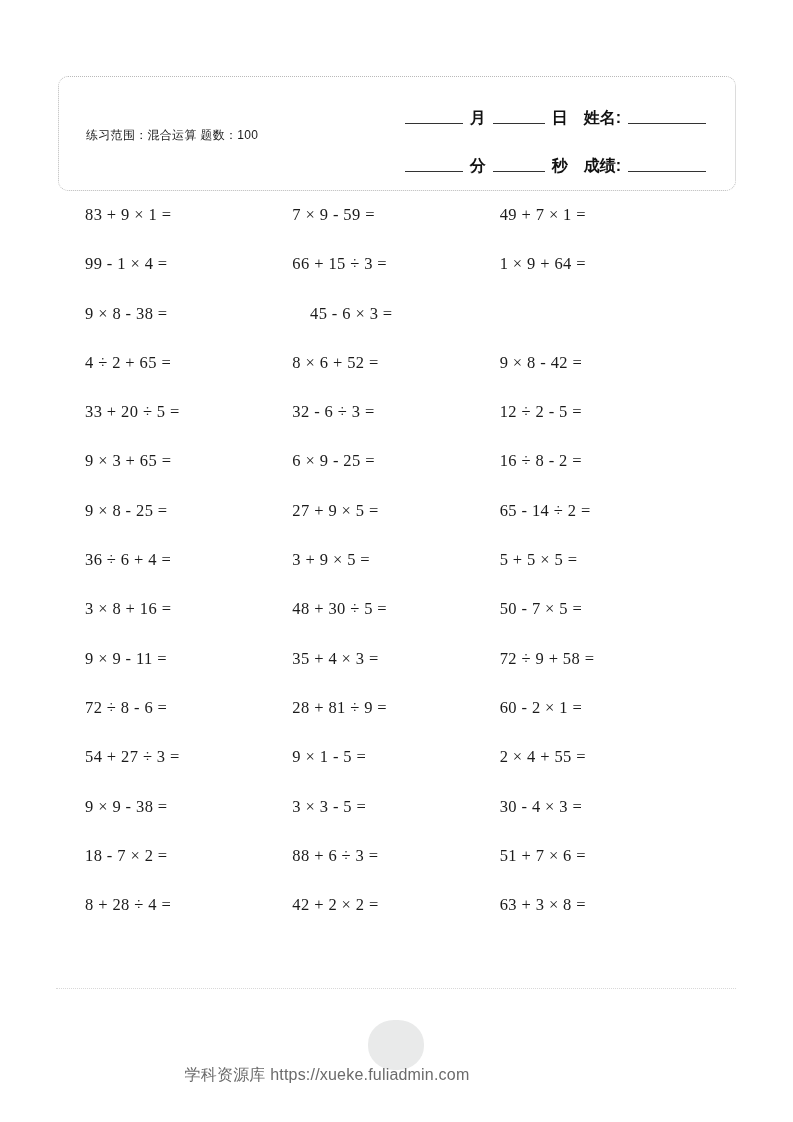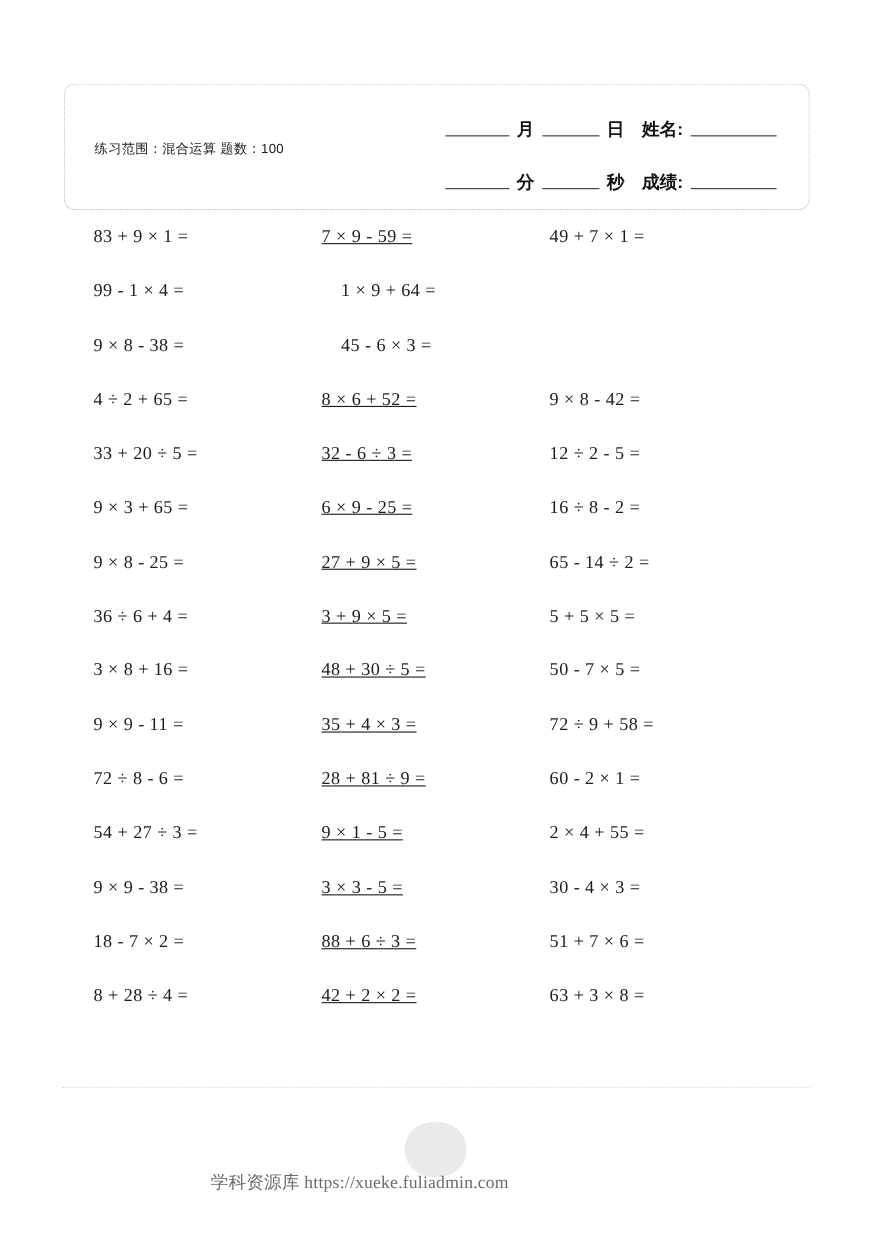--- a/index.html
+++ b/index.html
@@ -81,21 +81,21 @@
     align-items: flex-start;
   }
   .pcell {
     width: 225px;
     font-size: 16.5px;
     color: #1b1b1b;
     white-space: nowrap;
     letter-spacing: 0.4px;
   }
   .pcell.c1 { margin-left: 85px; }
-  .pcell.c2 { margin-left: 0px; text-decoration: underline; }
+  .pcell.c2 { margin-left: 0px; }
   .pcell.c3 { margin-left: 0px; }
 
   
   .footer-rule {
     position: absolute;
     left: 56px;
     top: 988px;
     width: 680px;
     border-top: 1.5px dotted #d8d8d8;
   }
@@ -107,21 +107,21 @@
     height: 50px;
     background: #e9eaea;
     border-radius: 26px / 24px;
   }
   .wm-text {
     position: absolute;
     left: 0;
     top: 1065px;
     width: 654px;
     text-align: center;
-    font-family: Liberation Serif, serif;
+    font-family: Liberation Sans, sans-serif;
     font-size: 16px;
     color: #6b6b6b;
     letter-spacing: 0.2px;
     white-space: nowrap;
   }
 </style>
 </head>
 <body>
 
 <div class="page">
@@ -155,20 +155,21 @@
 
   <div class="problems">
 
     <div class="prow">
       <div class="pcell c1">83 + 9 × 1 =</div>
       <div class="pcell c2">7 × 9 - 59 =</div>
       <div class="pcell c3">49 + 7 × 1 =</div>
     </div>
     <div class="prow">
       <div class="pcell c1">99 - 1 × 4 =</div>
+      <div class="pcell c2">66 + 15 ÷ 3 =</div>
       <div class="pcell c3">1 × 9 + 64 =</div>
     </div>
     <div class="prow">
       <div class="pcell c1">9 × 8 - 38 =</div>
       <div class="pcell c3">45 - 6 × 3 =</div>
     </div>
     <div class="prow">
       <div class="pcell c1">4 ÷ 2 + 65 =</div>
       <div class="pcell c2">8 × 6 + 52 =</div>
       <div class="pcell c3">9 × 8 - 42 =</div>

